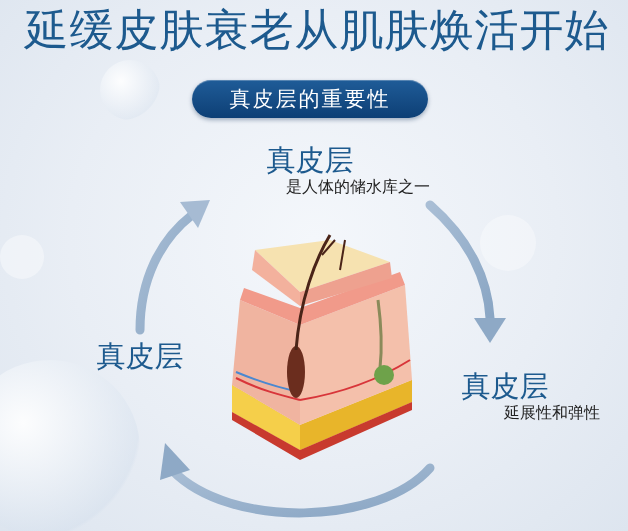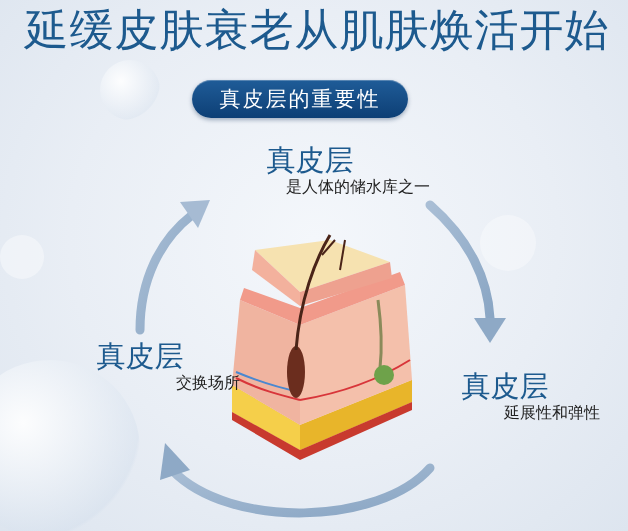--- a/index.html
+++ b/index.html
@@ -8,21 +8,21 @@
     font-family: "DejaVu Sans", "Liberation Sans", sans-serif;
     background: radial-gradient(ellipse at 50% 45%, #f4f7fb 0%, #e9eef5 55%, #dde5ef 100%);
   }
   .bg-deco { position:absolute; border-radius:50%; pointer-events:none; }
   .title {
     position:absolute; left:3px; top:2px; width:628px; text-align:center;
     font-size:44px; line-height:56px; color:#1d5a8e; letter-spacing:1px;
     font-weight:normal;
   }
   .pill {
-    position:absolute; left:192px; top:80px; width:216px; height:38px;
+    position:absolute; left:192px; top:80px; width:236px; height:38px;
     border-radius:19px;
     background: linear-gradient(180deg, #1f5c98 0%, #0d3f75 100%);
     box-shadow: 0 2px 4px rgba(10,40,80,0.35), inset 0 1px 0 rgba(255,255,255,0.25);
     color:#fff; font-size:21px; line-height:38px; text-align:center; letter-spacing:2px;
   }
   .block { position:absolute; text-align:center; }
   .block .head { color:#1d5a8e; font-size:29px; line-height:28px; }
   .block .desc { color:#222; font-size:16px; line-height:26px;text-align:right; }
   #b-top { left:190px; top:146px; width:240px; }
   #b-left { left:40px; top:342px; width:200px; }
@@ -95,19 +95,18 @@
   </g>
 </svg>
 
 <div class="block" id="b-top">
   <div class="head">真皮层</div>
   <div class="desc">是人体的储水库之一</div>
 </div>
 
 <div class="block" id="b-left">
   <div class="head">真皮层</div>
-  <div class="desc">交换场所</div>
 </div>
 
 <div class="block" id="b-right">
   <div class="head">真皮层</div>
   <div class="desc">延展性和弹性</div>
 </div>
 
 </body></html>

